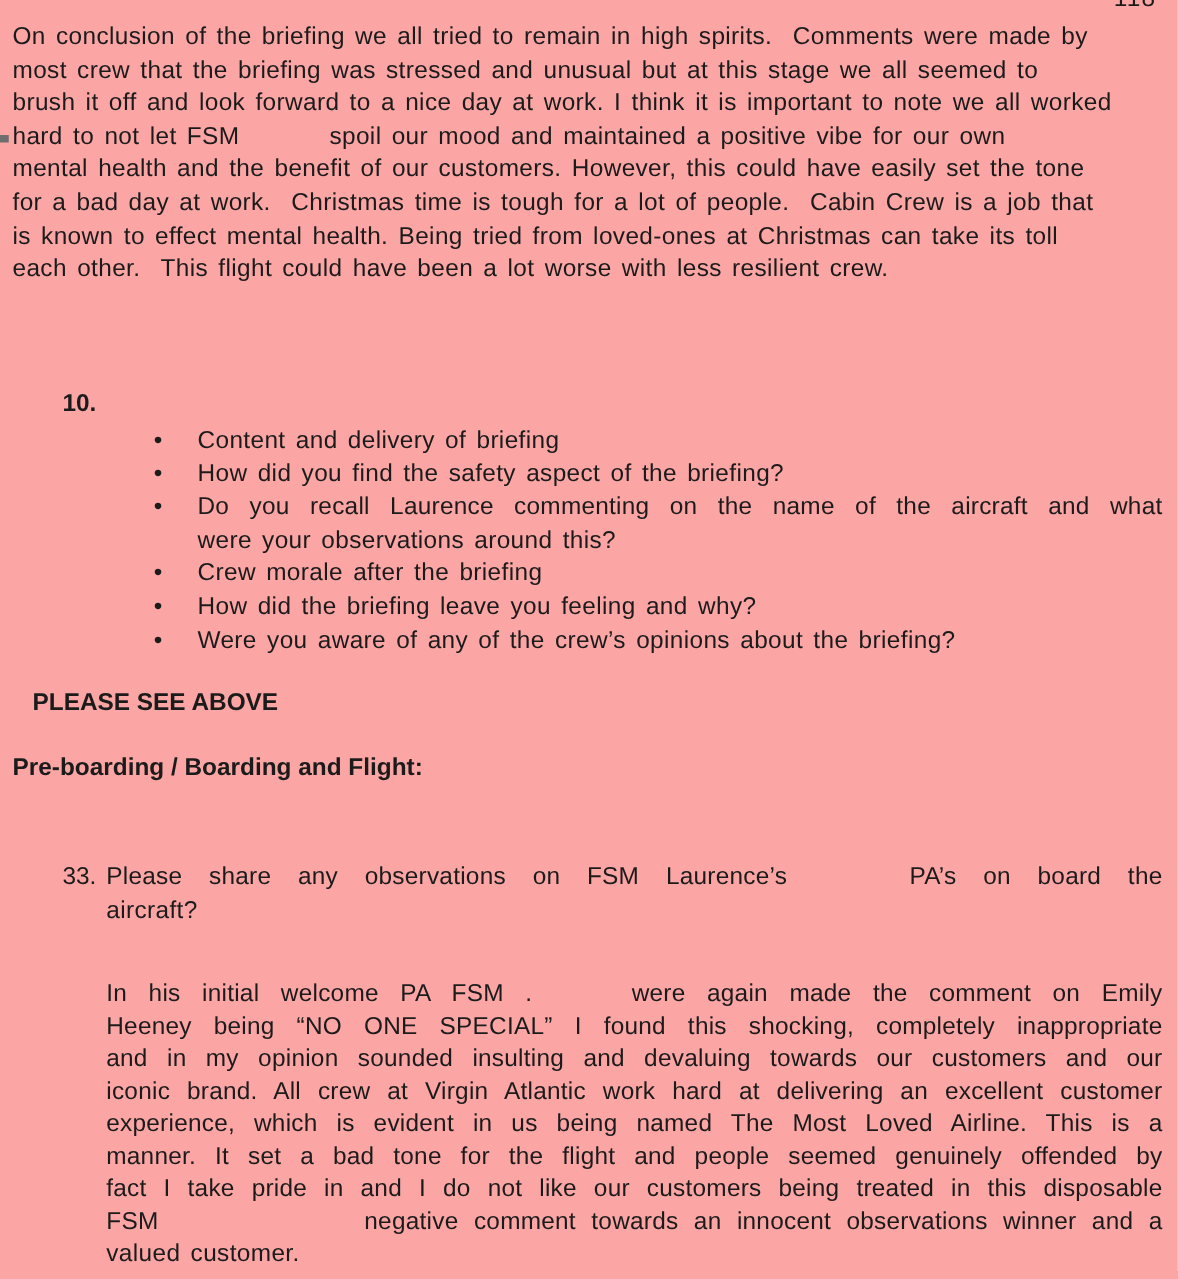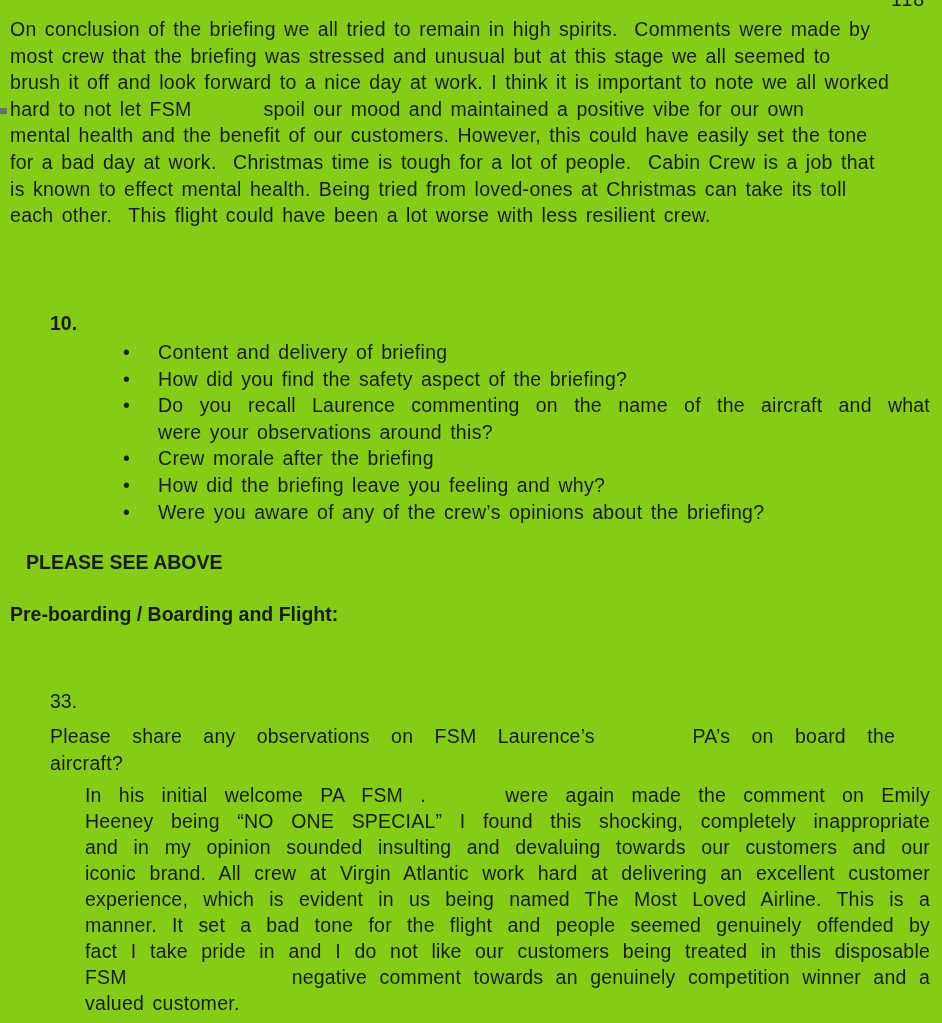--- a/index.html
+++ b/index.html
@@ -4,28 +4,28 @@
 <style>
   html,body{margin:0;padding:0;}
   body{
     width:942px;height:1023px;
     background:#ffffff;
     font-family:"Liberation Sans","DejaVu Sans",sans-serif;
     color:#1b1b1b;
     overflow:hidden;
     position:relative;
   }
-  .page{position:absolute;inset:0;overflow:hidden;background:#84cc16;}
+  .page{position:absolute;inset:0;overflow:hidden;background:#fca5a5;}
   .blk{position:absolute;font-size:19.5px;line-height:26.6px;}
   .line{white-space:pre;letter-spacing:0.3px;word-spacing:2.5px;}
   .just{text-align:justify;text-align-last:justify;white-space:normal;letter-spacing:0.2px;}
   .bold{font-weight:bold;}
   .gap{display:inline-block;height:1px;vertical-align:baseline;}
   .pagenum{position:absolute;top:-12px;left:891px;font-size:19.5px;letter-spacing:1px;}
-  .numrow{display:flex;align-items:flex-start;flex-direction:column;}
+  .numrow{display:flex;align-items:flex-start;}
   .num{flex:0 0 35px;}
   .qtext{width:845px;}
   .bullets .brow{position:relative;padding-left:35px;width:772px;}
   .bullets .bdot{position:absolute;left:0;top:0;width:35px;}
   .artifact{position:absolute;left:0;top:108px;width:7px;height:6px;background:#6e6e6e;}
   .ansline{line-height:26px;}
 </style>
 </head>
 <body>
 
@@ -91,17 +91,17 @@
   </div>
 
   <div class="blk" style="top:782px;left:85px;width:845px;">
     <div class="just ansline"><span>In his initial welcome PA FSM .</span> <span class="gap" style="width:45px;"></span> <span>were again made the comment on Emily</span></div>
     <div class="just ansline">Heeney being “NO ONE SPECIAL” I found this shocking, completely inappropriate</div>
     <div class="just ansline">and in my opinion sounded insulting and devaluing towards our customers and our</div>
     <div class="just ansline">iconic brand. All crew at Virgin Atlantic work hard at delivering an excellent customer</div>
     <div class="just ansline">experience, which is evident in us being named The Most Loved Airline.  This is a</div>
     <div class="just ansline">manner.  It set a bad tone for the flight and people seemed genuinely offended by</div>
     <div class="just ansline">fact I take pride in and I do not like our customers being treated in this disposable</div>
-    <div class="just ansline"><span>FSM</span> <span class="gap" style="width:140px;"></span> <span>negative comment towards an genuinely competition winner and a</span></div>
+    <div class="just ansline"><span>FSM</span> <span class="gap" style="width:140px;"></span> <span>negative comment towards an innocent observations winner and a</span></div>
     <div class="line ansline">valued customer.</div>
   </div>
 
 </div>
 
 </body></html>

